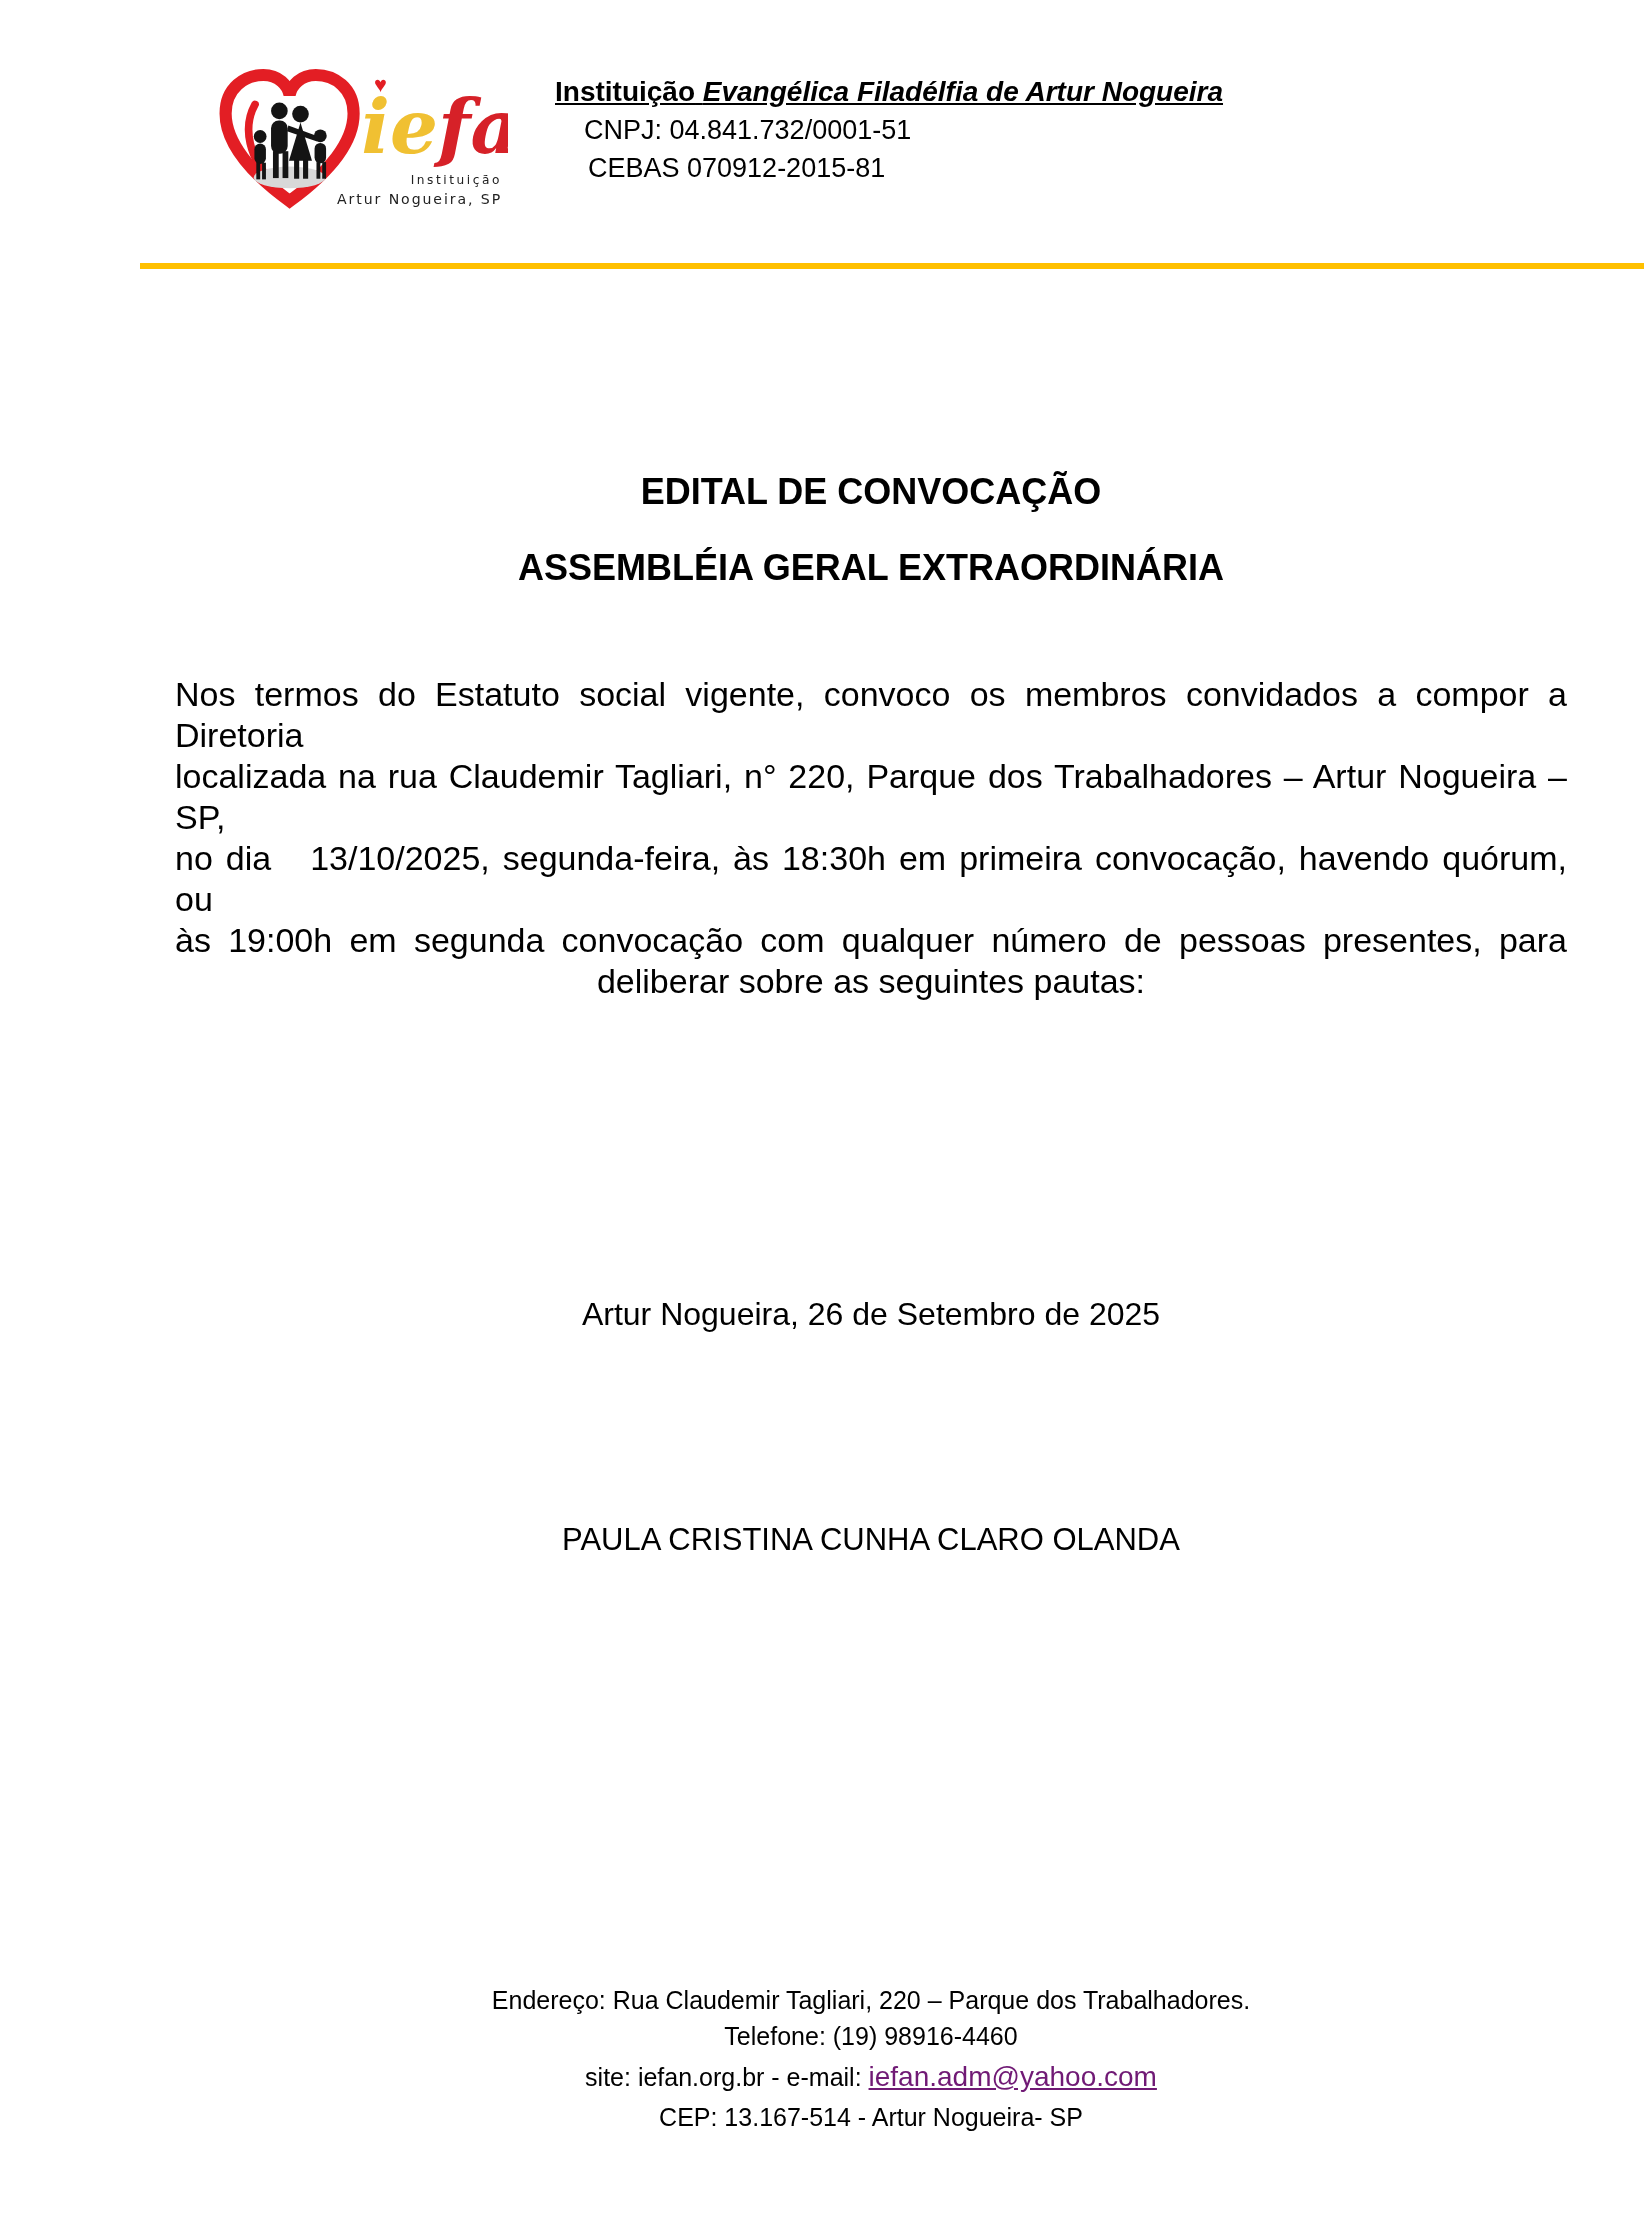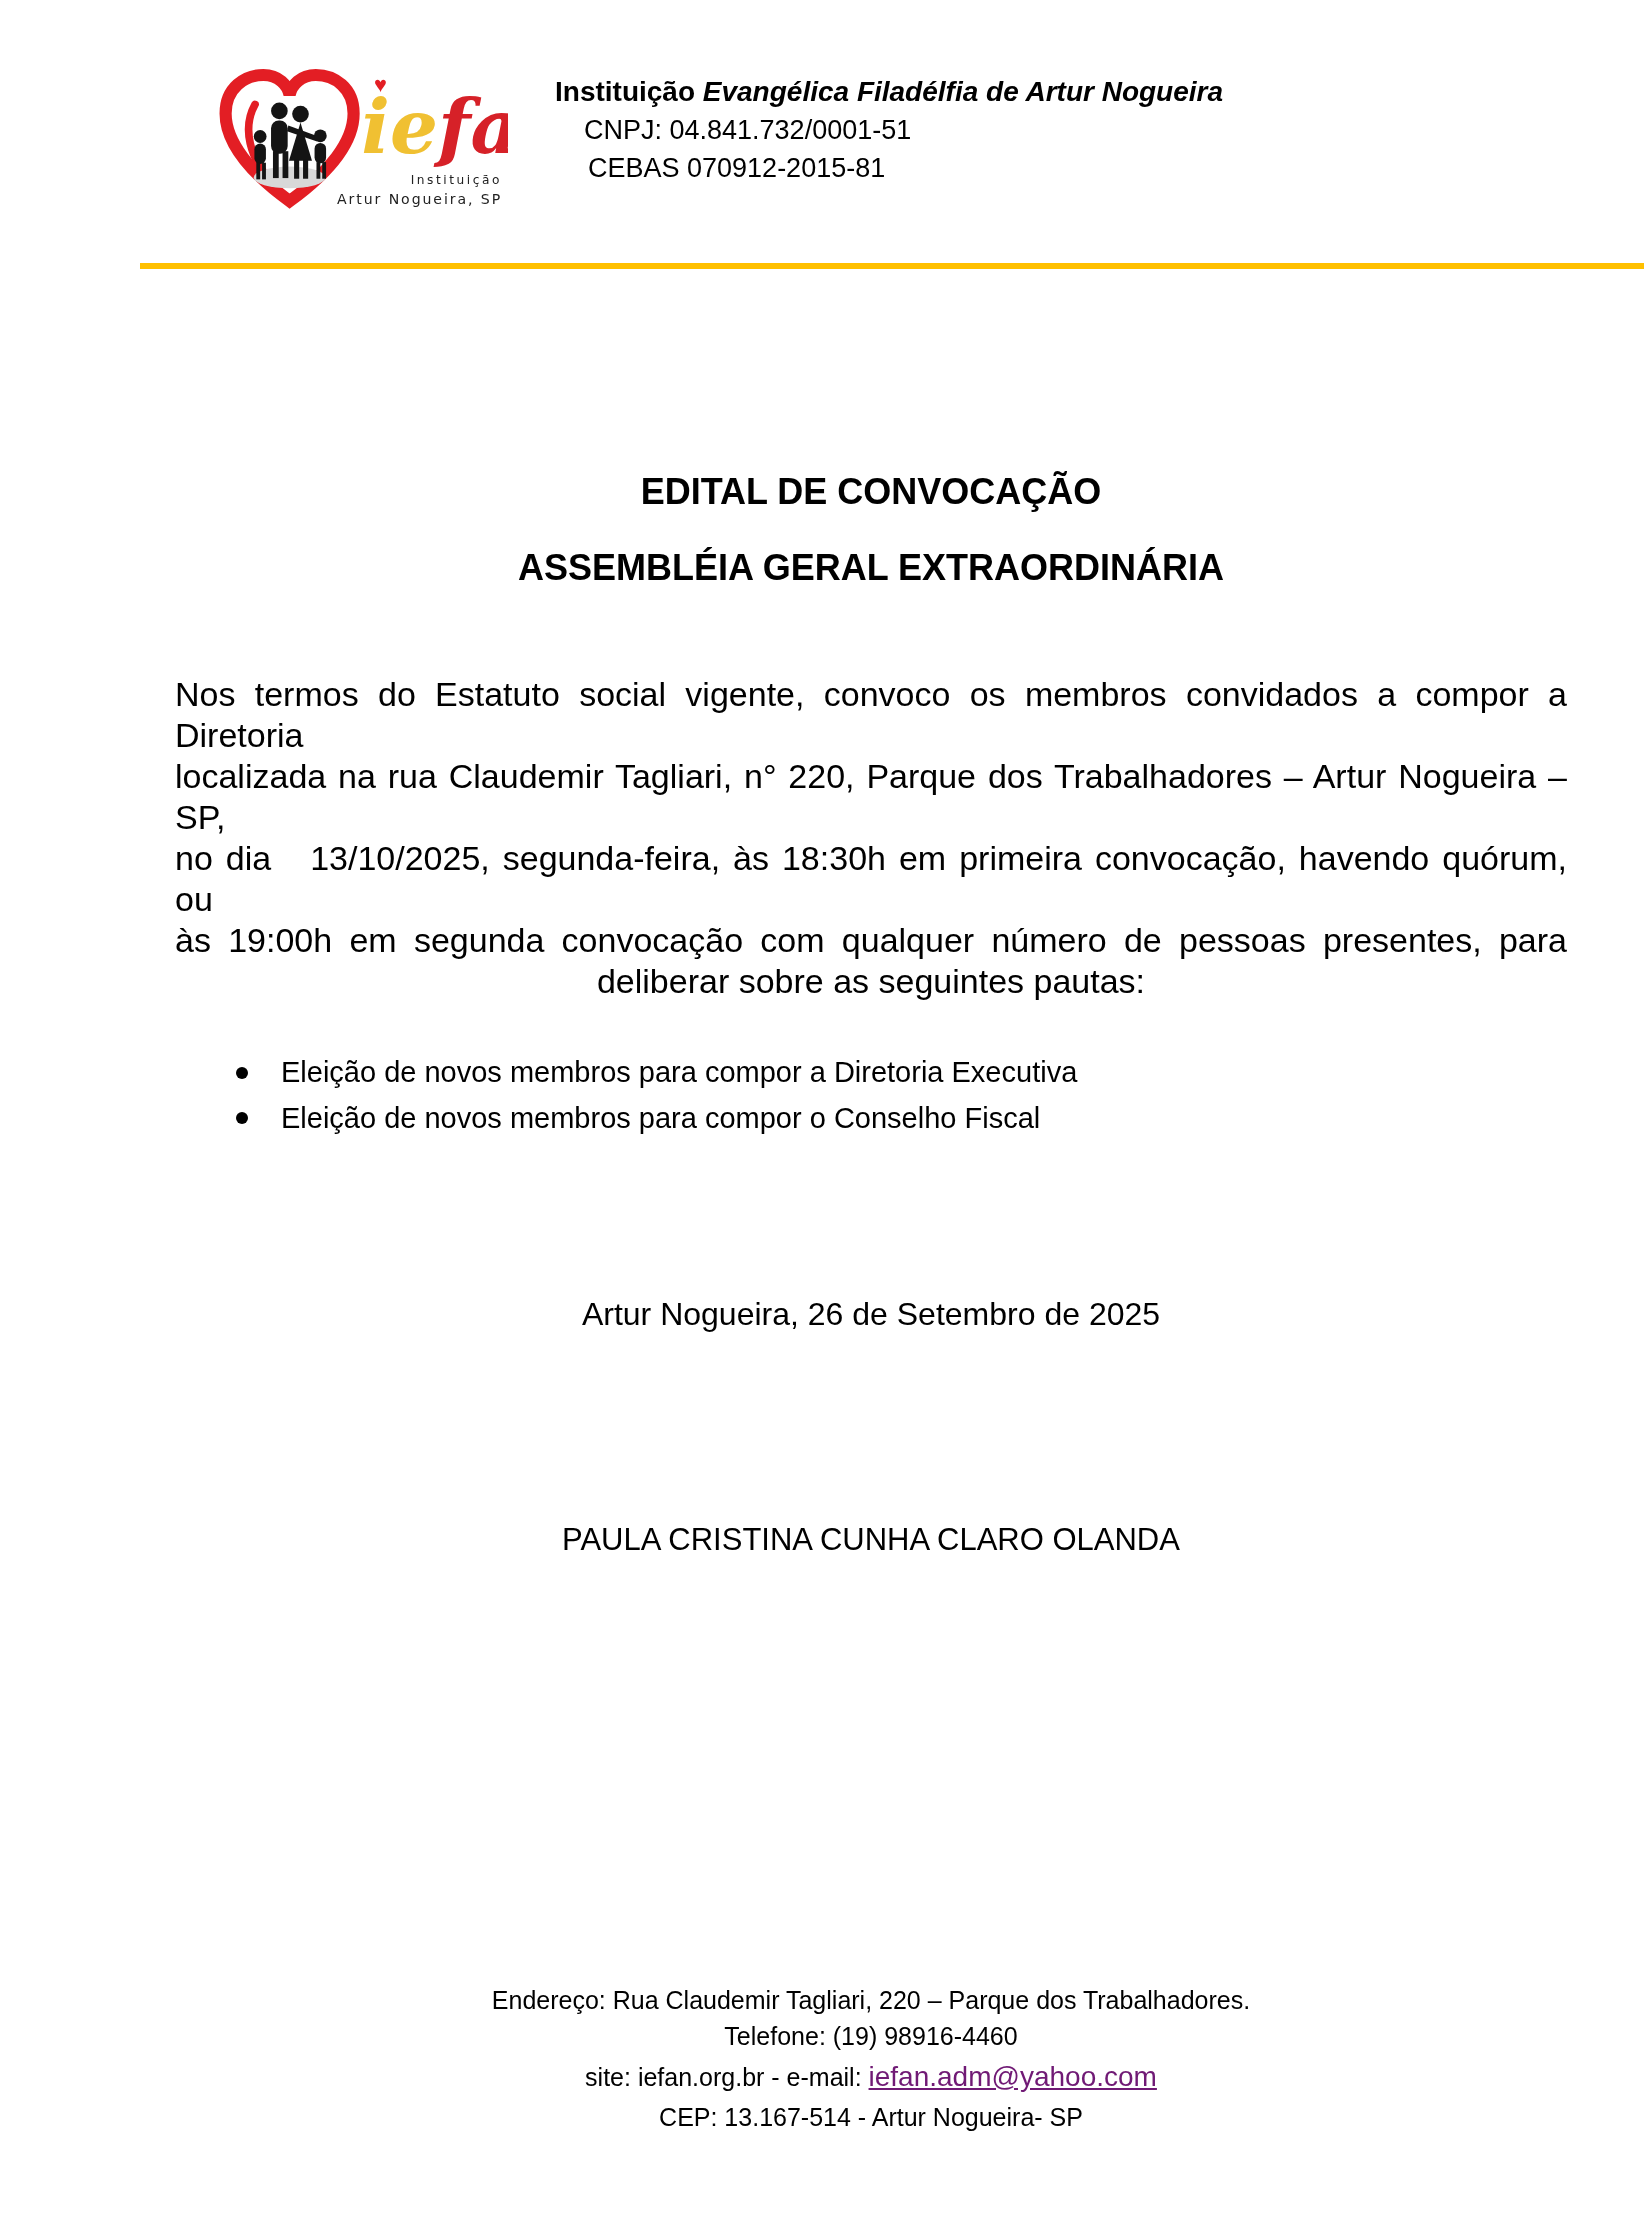--- a/index.html
+++ b/index.html
@@ -11,21 +11,21 @@
     background: #ffffff;
     color: #000000;
     font-family: "Liberation Sans", sans-serif;
     overflow: hidden;
   }
 
   
   .logo { position: absolute; left: 212px; top: 52px; width: 296px; height: 160px; }
 
   .org-block { position: absolute; left: 555px; top: 73px; line-height: 38px; font-size: 27px; }
-  .org-line1 { font-size: 28px; font-weight: bold; white-space: nowrap; }
+  .org-line1 { font-size: 28px; font-weight: bold; white-space: nowrap; text-decoration: underline; }
   .org-line1 .it { font-style: italic; }
   .org-cnpj  { padding-left: 29px; white-space: nowrap; }
   .org-reg   { white-space: nowrap; }
   .org-cebas { padding-left: 33px; white-space: nowrap; }
 
   .gold-rule { position: absolute; left: 140px; top: 263px; width: 1504px; height: 6px; }
 
   
   .doc-title, .doc-subtitle {
     position: absolute; left: 175px; width: 1392px;
@@ -127,30 +127,20 @@
     <div class="jline">Nos termos do Estatuto social vigente, convoco os membros convidados a compor a Diretoria</div>
     <div class="jline">localizada na rua Claudemir Tagliari, n° 220, Parque dos Trabalhadores – Artur Nogueira – SP,</div>
     <div class="jline">
       <span>no dia &nbsp;</span>
       <span class="b">13/10/2025</span><span>, segunda-feira, às 18:30h em primeira convocação, havendo quórum, ou</span>
     </div>
     <div class="jline">às 19:00h em segunda convocação com qualquer número de pessoas presentes, para</div>
     <div class="lline">deliberar sobre as seguintes pautas:</div>
   </div>
 
-  <div class="agenda">
-    <div class="agenda-item">
-      <span class="bullet-dot"></span>
-      <span>Eleição de novos membros para compor a Diretoria Executiva</span>
-    </div>
-    <div class="agenda-item">
-      <span class="bullet-dot"></span>
-      <span>Eleição de novos membros para compor o Conselho Fiscal</span>
-    </div>
-  </div>
 
   <div class="date-line">Artur Nogueira, 26 de Setembro de 2025</div>
   <div class="sig-name">PAULA CRISTINA CUNHA CLARO OLANDA</div>
 
   <div class="footer">
     <div class="footer-address">Endereço: Rua Claudemir Tagliari, 220 – Parque dos Trabalhadores.</div>
     <div class="footer-phone">Telefone: (19) 98916-4460</div>
     <div class="footer-site">
       <span>site: iefan.org.br - e-mail:</span>
       <span class="email-link">iefan.adm@yahoo.com</span>

